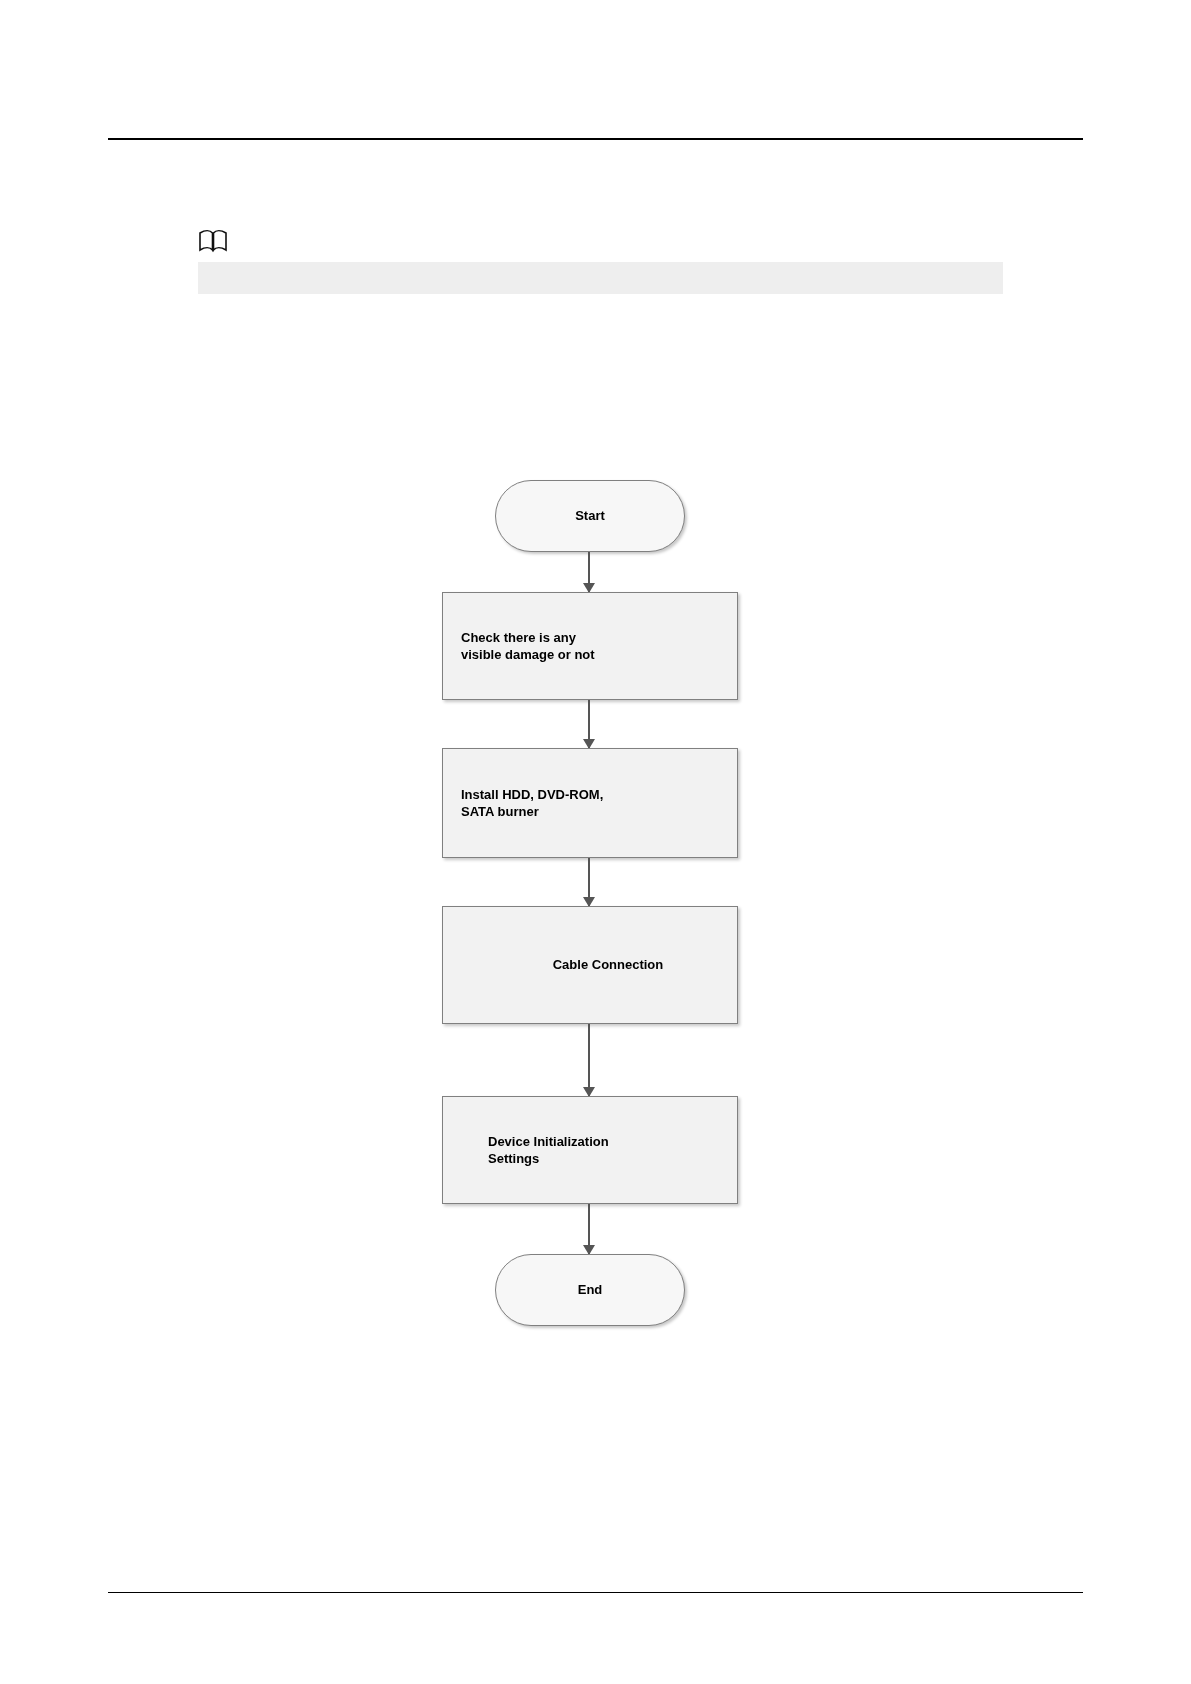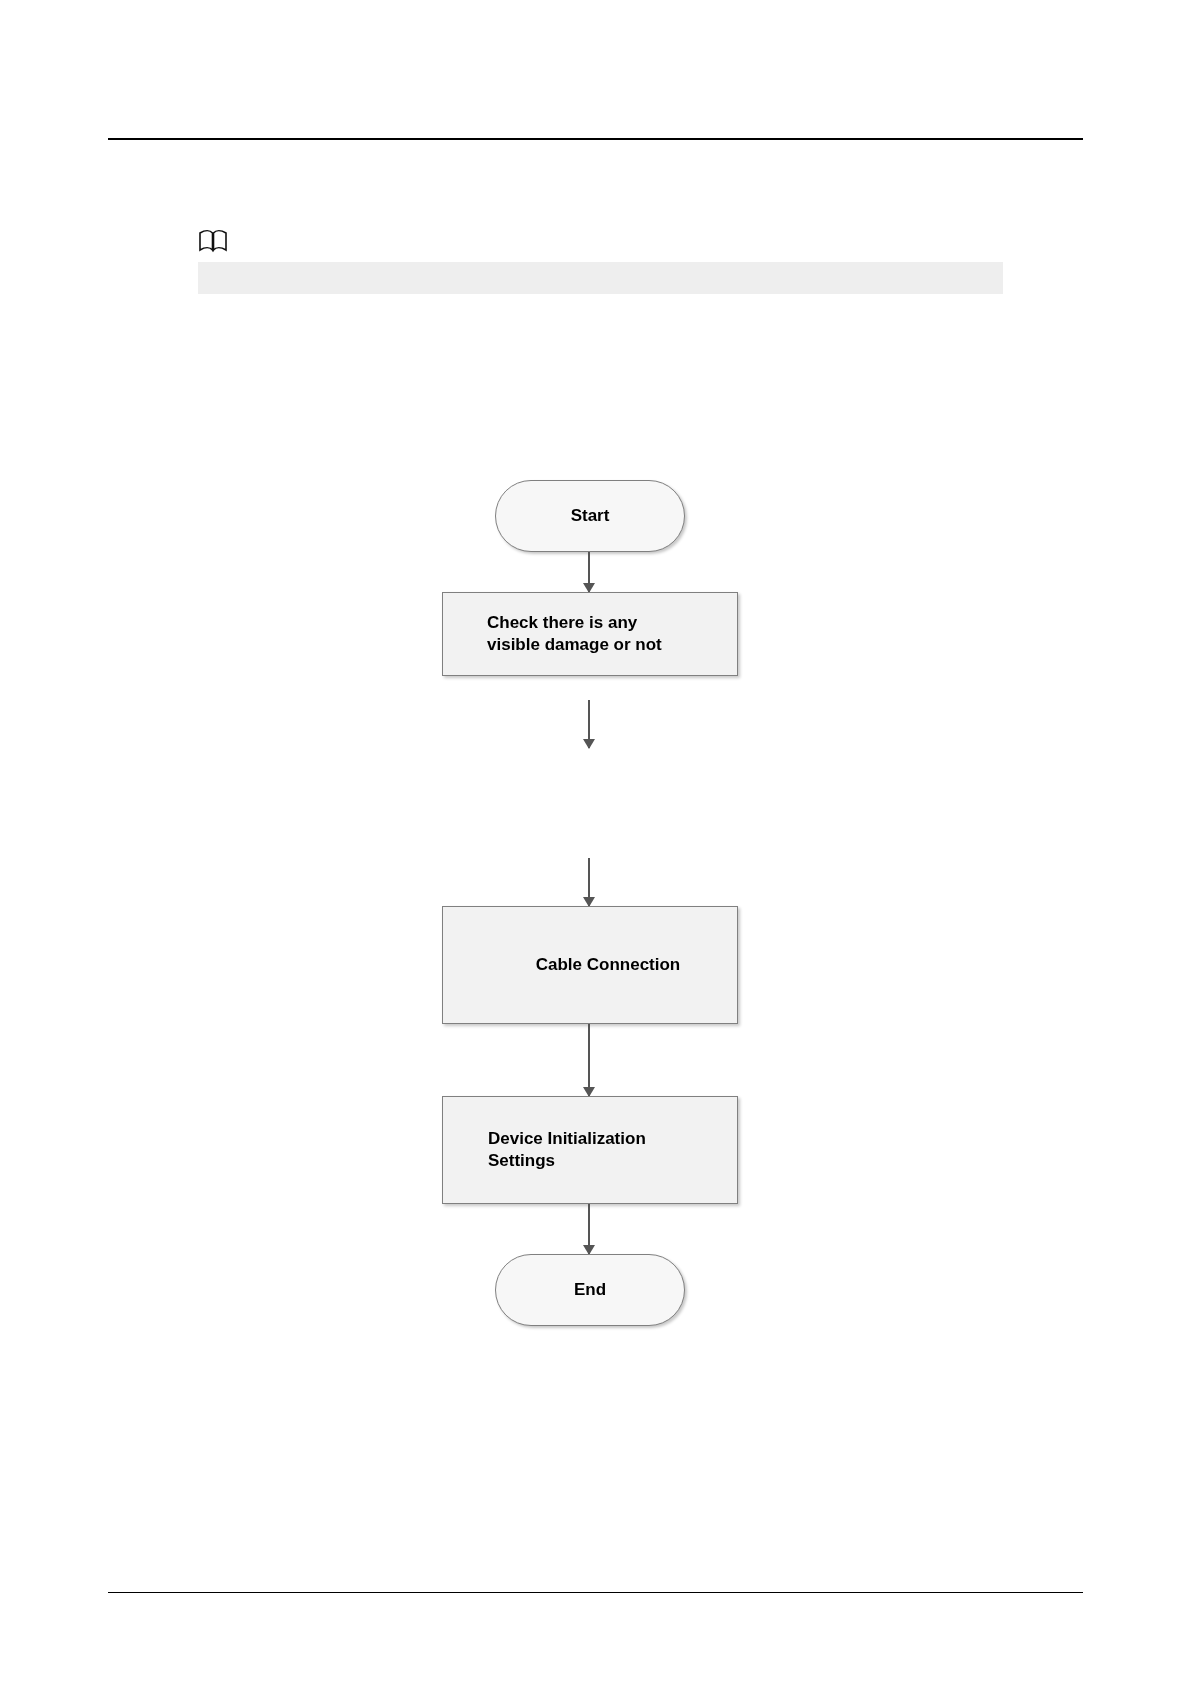--- a/index.html
+++ b/index.html
@@ -85,21 +85,21 @@
     border-radius: 36px;
     justify-content: center;
     background: #f7f7f7;
   }
   .node-process {
     width: 296px;
     left: 2px;
     justify-content: flex-start;
   }
   .node-label {
-    font-size: 17px;
+    font-size: 13px;
     font-weight: bold;
     color: #000000;
     line-height: 1.32;
     white-space: pre-line;
   }
   .node-process .node-label {
     padding-left: 18px;
     padding-right: 8px;
   }
   .node-process.centered {
@@ -159,26 +159,30 @@
   <div class="note-bar"></div>
 </div>
 
 <div class="flowchart">
 
   <div class="node node-terminal" style="top:0px;">
     <span class="node-label">Start</span>
   </div>
   <div class="arrow" style="top:72px; height:40px;"></div>
 
-  <div class="node node-process" style="top:112px; height:84px;padding-left:26px;">
+  <div class="node node-process" style="top:112px; height:108px;">
     <span class="node-label">Check there is any
 visible damage or not</span>
   </div>
   <div class="arrow" style="top:220px; height:48px;"></div>
 
+  <div class="node node-process" style="top:268px; height:110px;">
+    <span class="node-label">Install HDD, DVD-ROM,
+SATA burner</span>
+  </div>
   <div class="arrow" style="top:378px; height:48px;"></div>
 
   <div class="node node-process centered" style="top:426px; height:118px;">
     <span class="node-label">Cable Connection</span>
   </div>
   <div class="arrow" style="top:544px; height:72px;"></div>
 
   <div class="node node-process" style="top:616px; height:108px;padding-left:27px;">
     <span class="node-label">Device Initialization
 Settings</span>

